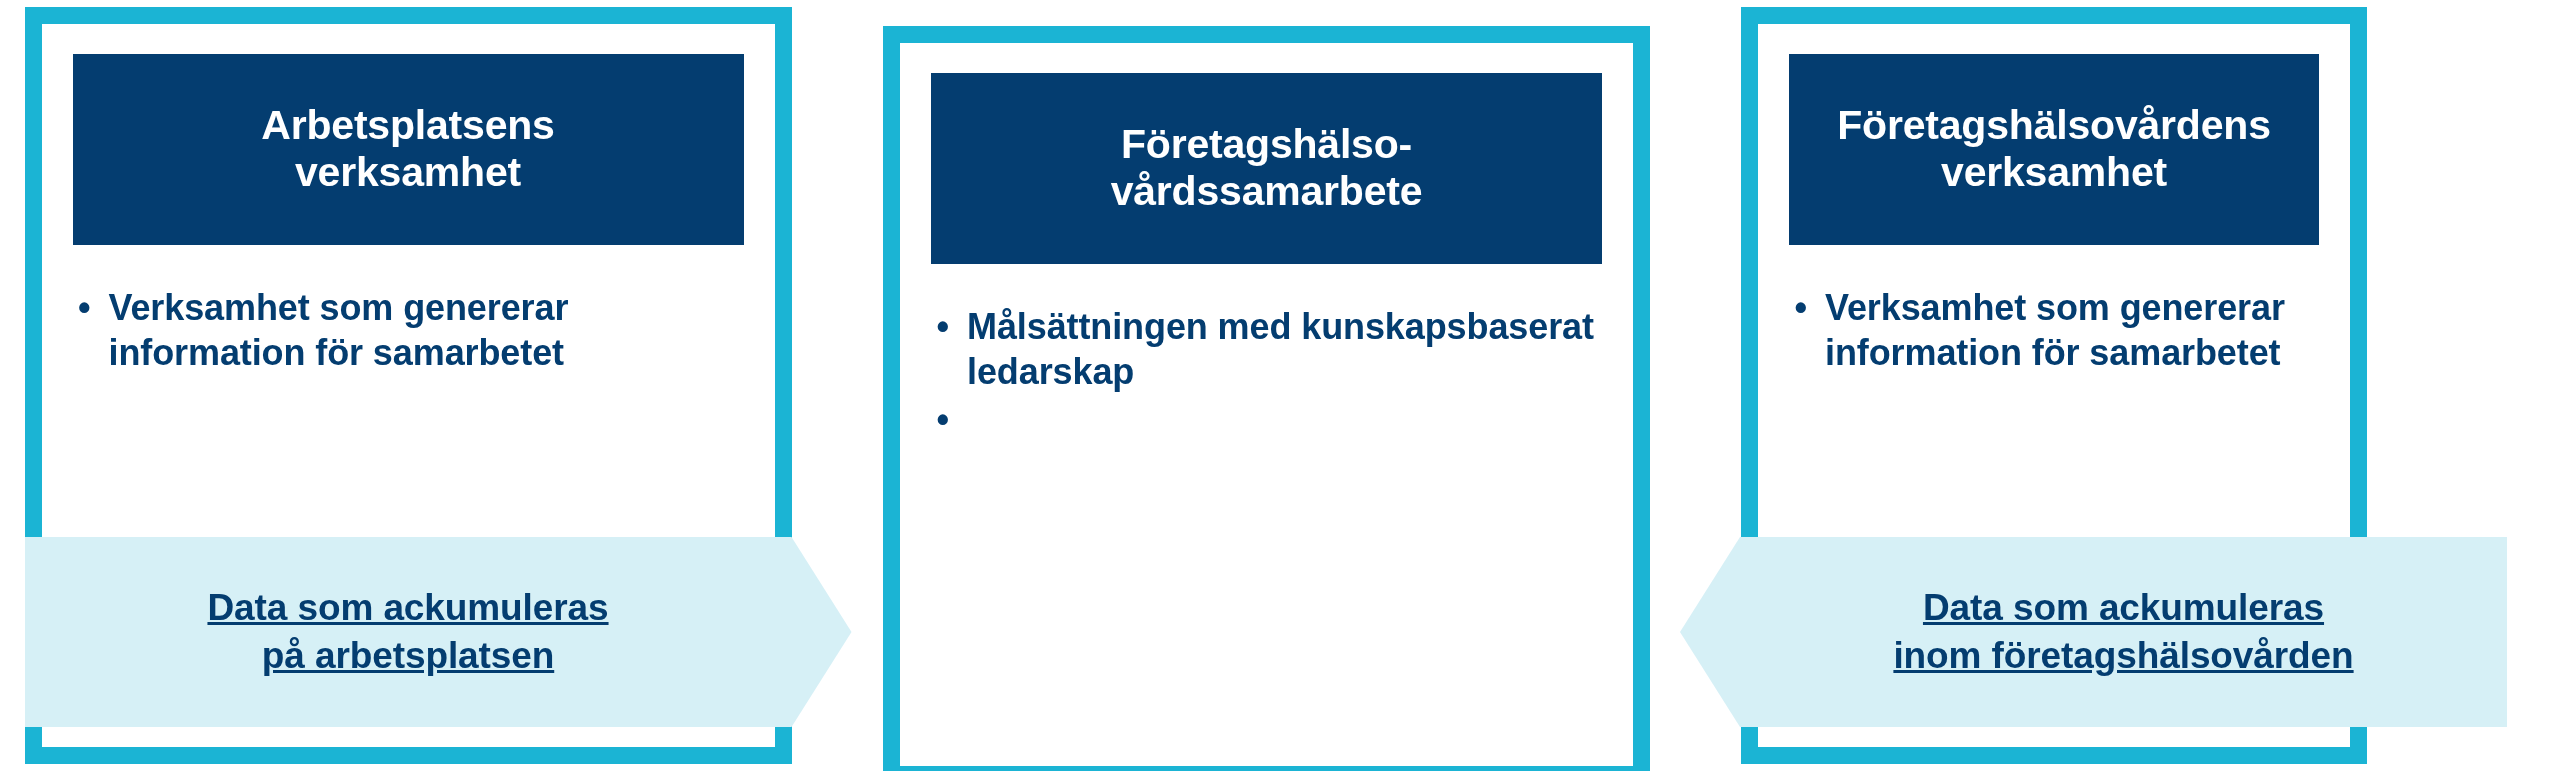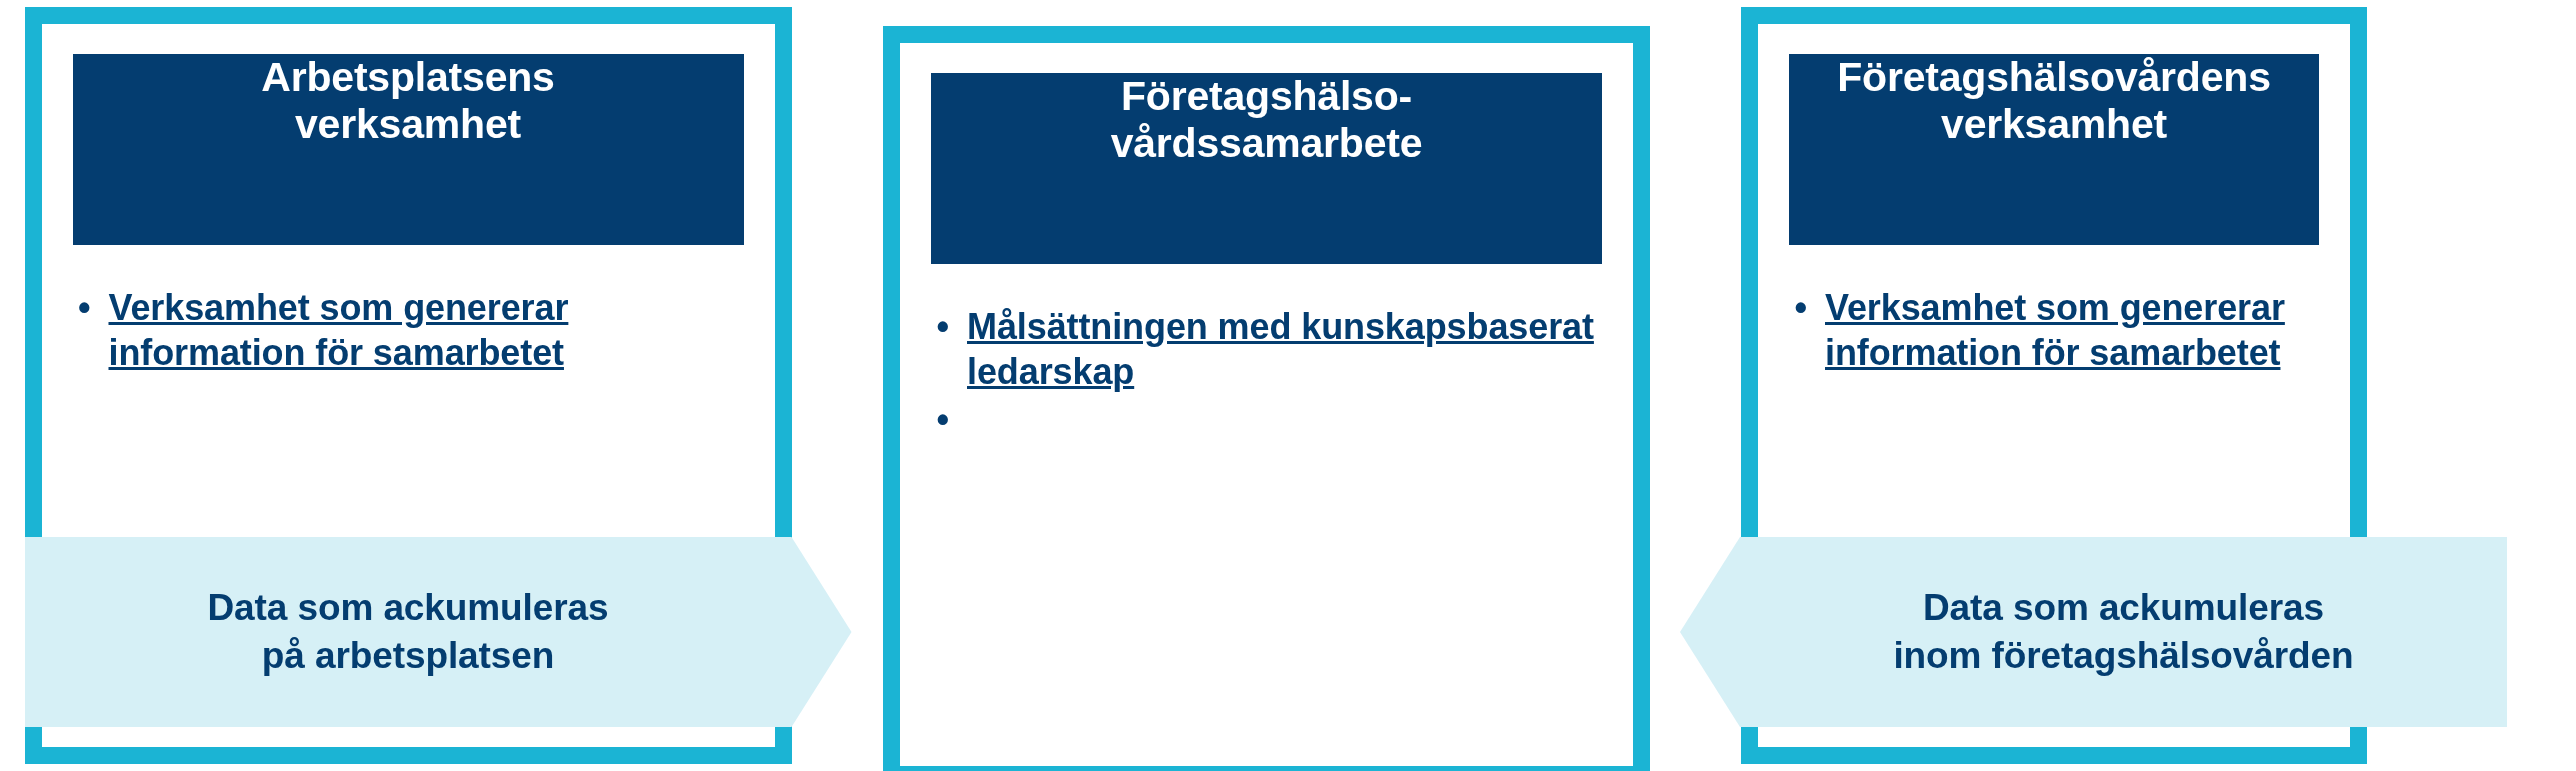--- a/index.html
+++ b/index.html
@@ -41,20 +41,21 @@
   }
 
   
   .header-box {
     background: var(--navy);
     color: #ffffff;
     box-sizing: border-box;
     width: 100%;
     height: 191px;
     display: flex;
+    align-items: center;
     justify-content: center;
     text-align: center;
     padding: 0 13px;
   }
   .header-title {
     font-size: 41px;
     font-weight: bold;
     line-height: 1.16;
     letter-spacing: -0.2px;
     white-space: pre-line;
@@ -77,41 +78,42 @@
     margin-bottom: 1.9px;
     letter-spacing: -0.1px;
   }
   .bullets li .dot {
     position: absolute;
     left: 5.6px;
     top: 0;
     font-size: 36px;
     line-height: 1.27;
   }
-  .bullets li .txt { display: inline; text-decoration: underline; }
+  .bullets li .txt { display: inline; }
 
   
   .banner {
     position: absolute;
     top: 537px;
     height: 190px;
     background: var(--bannerfill);
     display: flex;
     align-items: center;
     justify-content: center;
     text-align: center;
     box-sizing: border-box;
   }
   .banner .banner-text {
     color: var(--navy);
     font-size: 37px;
     font-weight: bold;
     line-height: 1.3;
     white-space: pre-line;
     letter-spacing: -0.1px;
+    text-decoration: underline;
   }
   
   .banner.right-arrow {
     left: 24.5px;
     width: 827px;
     padding-right: 60px;
     clip-path: polygon(0 0, calc(100% - 60px) 0, 100% 50%, calc(100% - 60px) 100%, 0 100%);
   }
   
   .banner.left-arrow {

